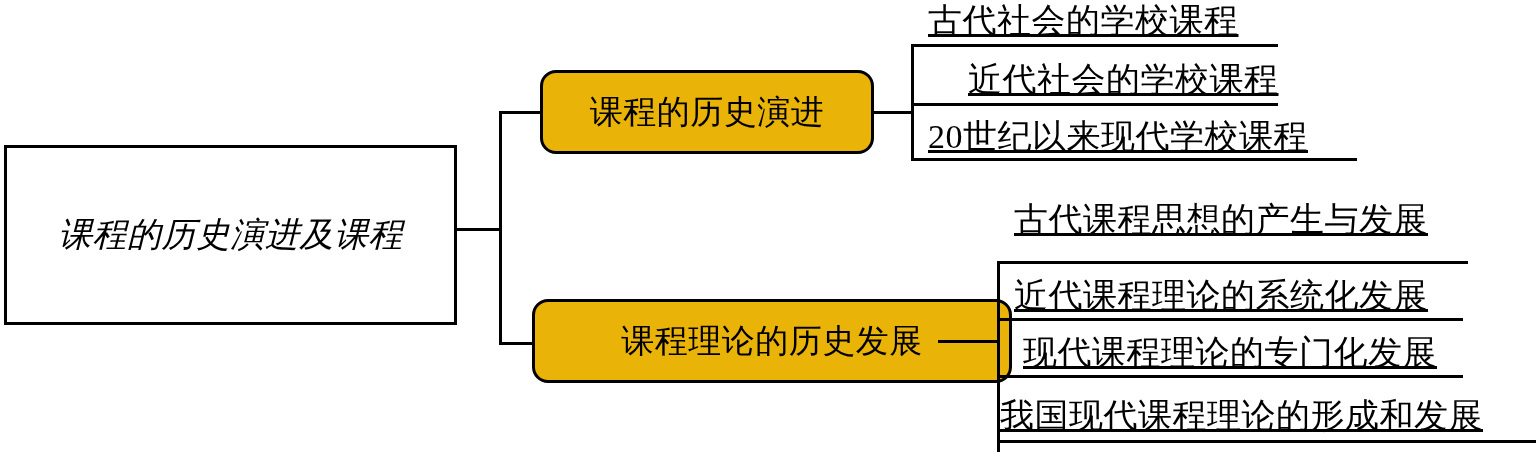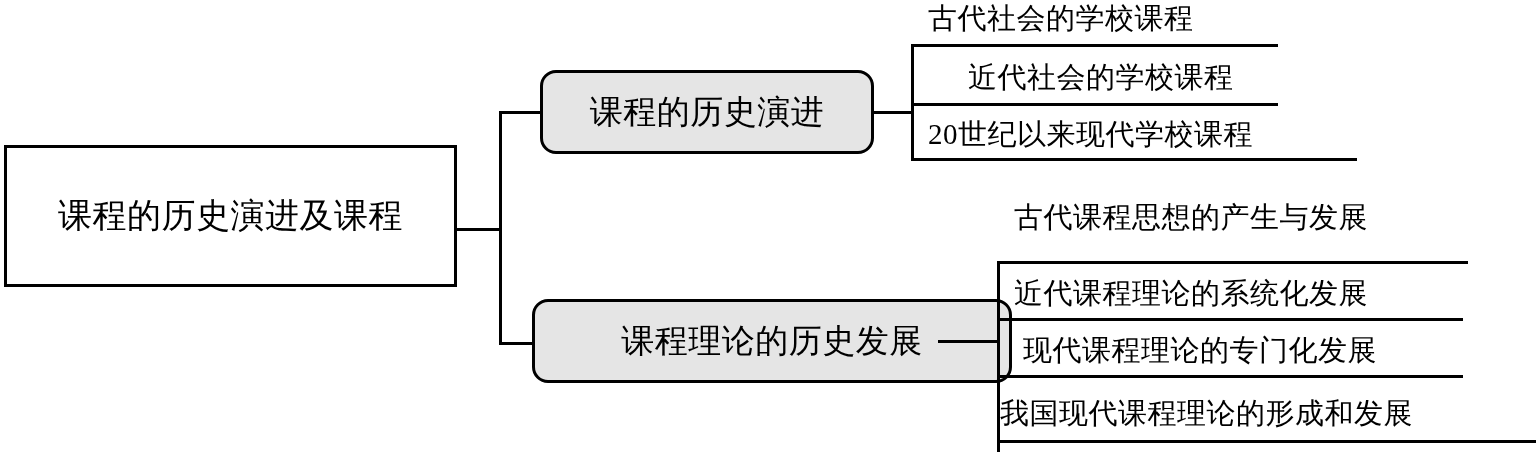--- a/index.html
+++ b/index.html
@@ -16,65 +16,67 @@
     font-family: "Liberation Serif", "DejaVu Serif", serif;
     color: #000000;
   }
 
   
   .root-box {
     position: absolute;
     left: 4px;
     top: 145px;
     width: 453px;
-    height: 142px;
+    height: 180px;
     box-sizing: border-box;
     border: 3px solid #000000;
     display: flex;
     align-items: center;
     justify-content: center;
     text-align: center;
     line-height: 1.38;
     font-size: 34px;
     letter-spacing: 0.5px;
+    font-style: italic;
   }
   .root-box .txt { display: block; padding: 0 14px; }
 
   
   .node2 {
     position: absolute;
     box-sizing: border-box;
     border: 3px solid #000000;
     border-radius: 16px;
     display: flex;
     align-items: center;
     justify-content: center;
     font-size: 33px;
     letter-spacing: 0.5px;
     white-space: nowrap;
-    background: #e5e5e5;
+    background: #eab308;
   }
   #node-history   { left: 540px; top: 70px;  width: 334px; height: 84px; }
   #node-theory    { left: 532px; top: 299px; width: 480px; height: 84px; }
 
   
   .ln {
     position: absolute;
     background: #000000;
   }
   .lh { height: 3px; }
   .lv { width: 3px; }
 
   
   .leaf {
     position: absolute;
-    font-size: 29px;
+    font-size: 34px;
     letter-spacing: 0.5px;
     white-space: nowrap;
     line-height: 1;
+    text-decoration: underline;
   }
 </style>
 </head>
 <body>
 
 <div id="canvas">
 
   <div class="root-box">
     <span>
       <span class="txt">课程的历史演进及课程</span>

